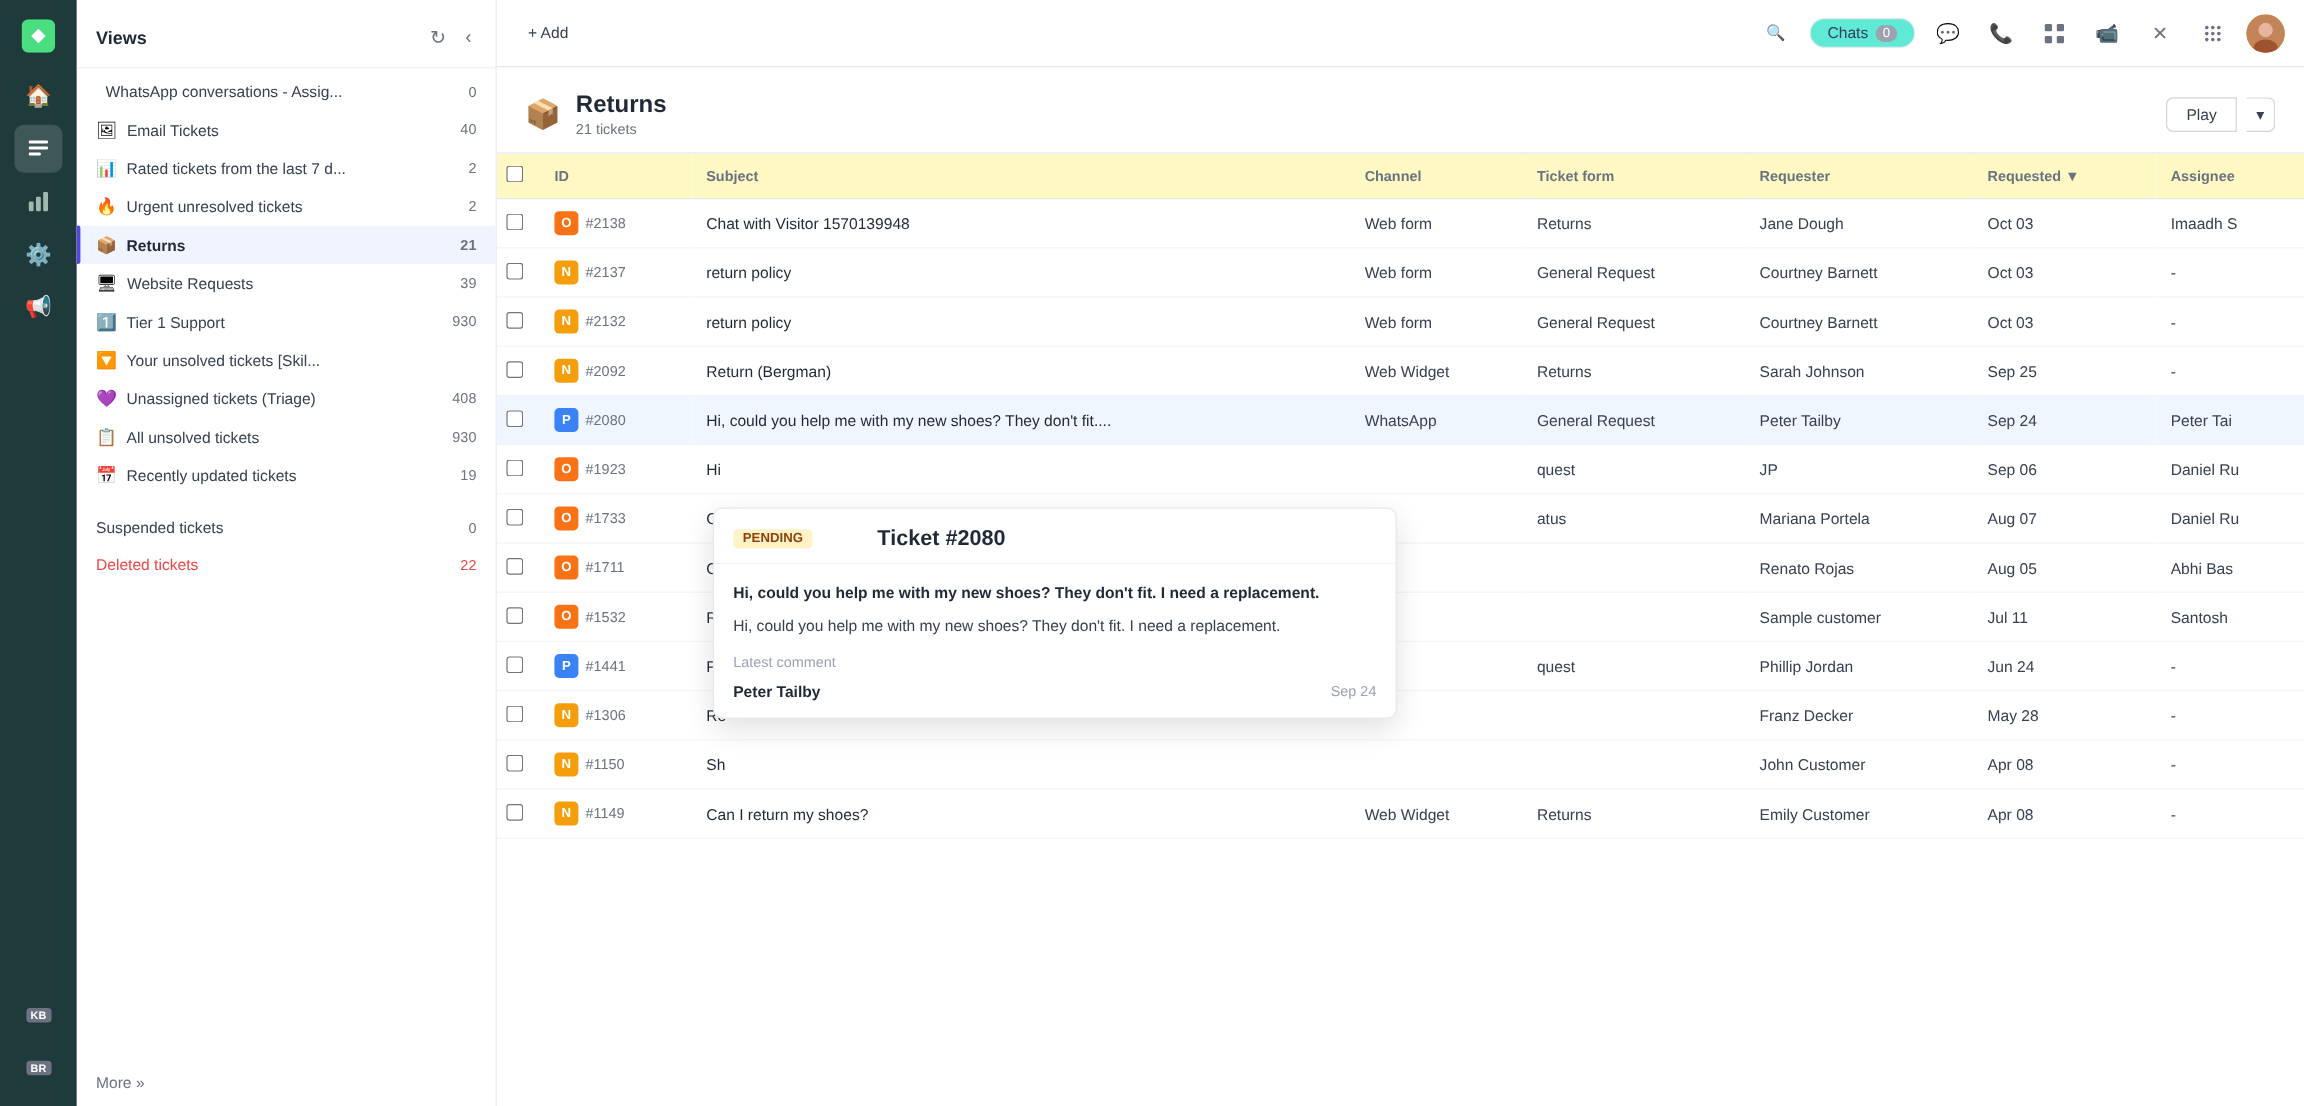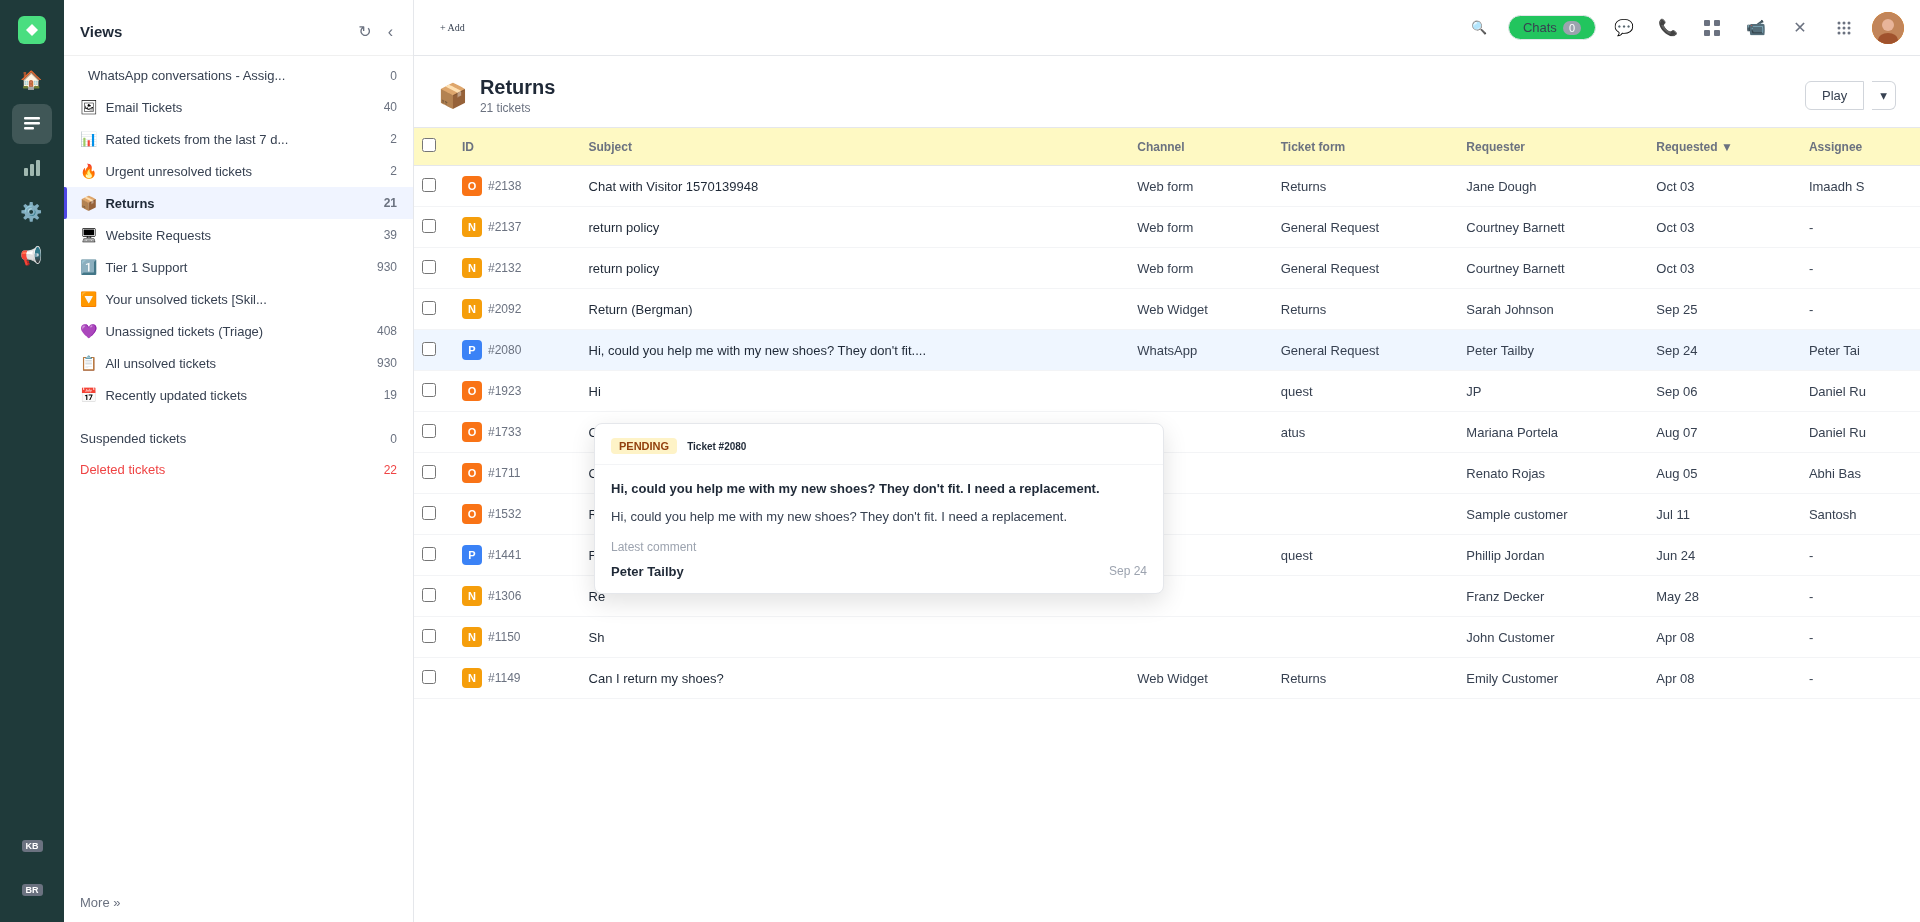--- a/index.html
+++ b/index.html
@@ -117,31 +117,31 @@
       background: #fff;
       border-bottom: 1px solid #e5e7eb;
       display: flex;
       align-items: center;
       padding: 0 16px;
       gap: 12px;
       flex-shrink: 0;
     }
     .top-nav-add {
       display: flex; align-items: center; gap: 4px;
-      color: #374151; font-size: 10px; cursor: pointer;
-      padding: 6px 10px; border-radius: 6px; font-family: Liberation Serif, serif;
+      color: #374151; font-size: 13px; cursor: pointer;
+      padding: 6px 10px; border-radius: 6px;
     }
     .top-nav-spacer { flex: 1; }
     .top-nav-search {
       width: 32px; height: 32px;
       display: flex; align-items: center; justify-content: center;
       cursor: pointer; color: #6b7280; border-radius: 6px;
     }
     .chats-badge {
-      background: #22c55e;
+      background: #5eead4;
       border: 1px solid #e5e7eb;
       border-radius: 20px;
       padding: 4px 14px;
       display: flex; align-items: center; gap: 6px;
       cursor: pointer; font-size: 13px; color: #374151;
     }
     .chats-badge .badge-count {
       background: #9ca3af;
       color: #fff;
       border-radius: 10px;
@@ -281,21 +281,21 @@
     }
     .pending-badge {
       background: #fef3c7;
       color: #92400e;
       font-size: 11px;
       font-weight: 600;
       padding: 2px 8px;
       border-radius: 4px;
       text-transform: uppercase;
     }
-    .popup-ticket-id { font-weight: 600; color: #1f2937; font-size: 10px; }
+    .popup-ticket-id { font-weight: 600; color: #1f2937; font-size: 18px; margin-left: 44px; }
     .popup-body { padding: 14px 16px; }
     .popup-bold-text { font-weight: 600; color: #1f2937; margin-bottom: 8px; line-height: 1.5; }
     .popup-normal-text { color: #374151; line-height: 1.5; margin-bottom: 14px; }
     .popup-section-label { font-size: 12px; color: #9ca3af; margin-bottom: 10px; font-weight: 500; }
     .popup-comment {
       display: flex;
       justify-content: space-between;
       align-items: flex-start;
       gap: 12px;
     }

